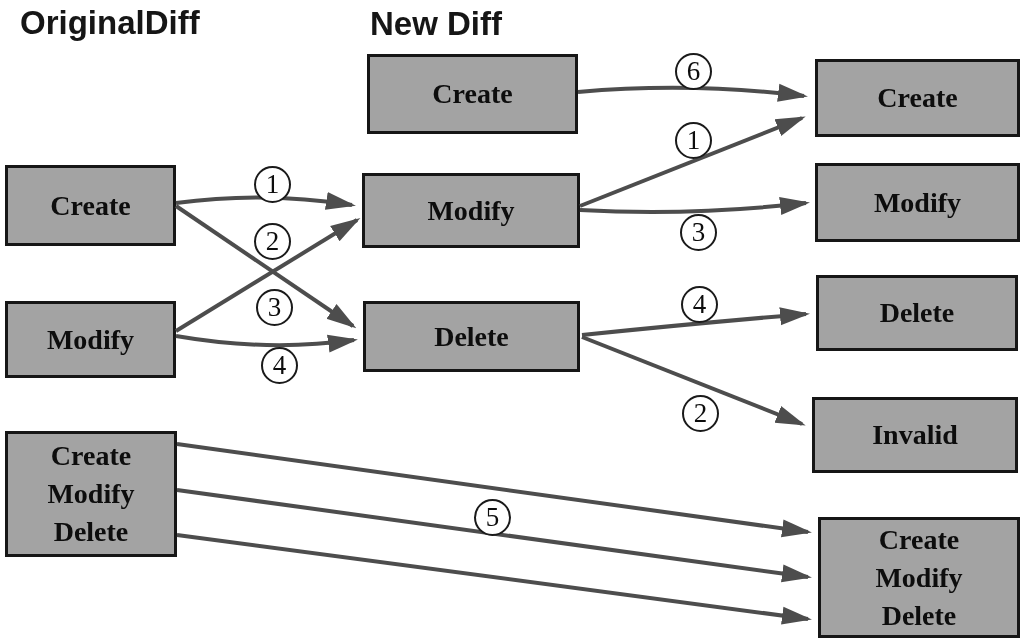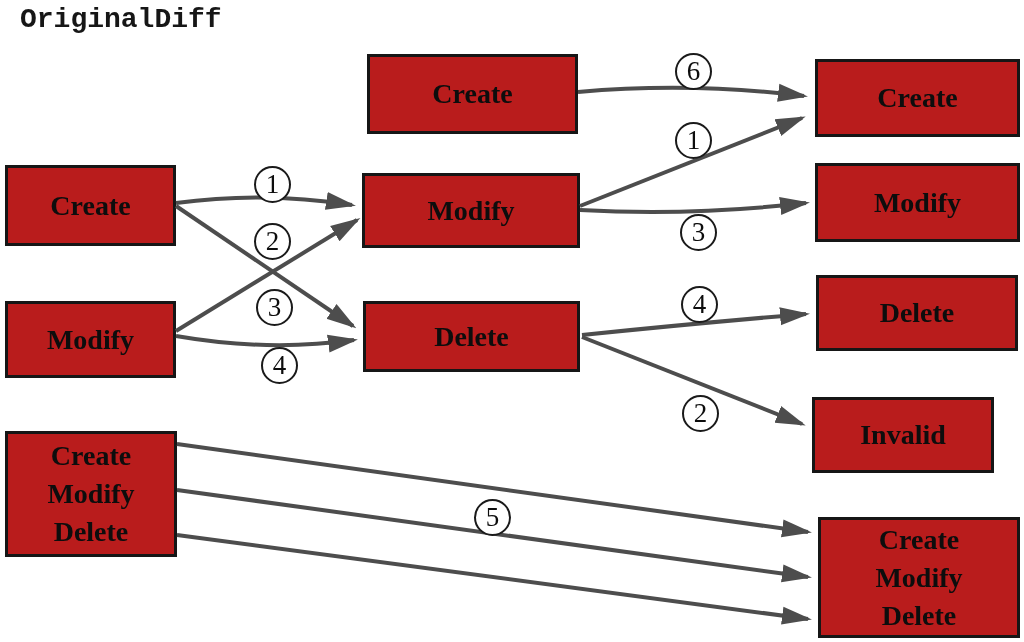--- a/index.html
+++ b/index.html
@@ -6,31 +6,31 @@
   .canvas {
     position: relative;
     width: 1024px;
     height: 642px;
     background: #ffffff;
     font-family: "Liberation Serif", serif;
     overflow: hidden;
   }
   .col-header {
     position: absolute;
-    font-family: Liberation Mono, monospace;
+    font-family: Liberation Sans, sans-serif;
     font-weight: 700;
-    font-size: 28px;
+    font-size: 33px;
     color: #161616;
     white-space: nowrap;
   }
   .node {
     position: absolute;
     box-sizing: border-box;
     border: 3px solid #161616;
-    background: #b91c1c;
+    background: #a3a3a3;
     display: flex;
     flex-direction: column;
     align-items: center;
     justify-content: center;
     text-align: right;
   }
   .node .lbl {
     font-family: "Liberation Serif", serif;
     font-weight: 700;
     font-size: 28px;
@@ -59,20 +59,21 @@
     font-size: 27px;
     color: #0d0d0d;
   }
 </style>
 </head>
 <body>
 
 <div class="canvas">
 
   <div class="col-header" style="left:20px; top:4px;">OriginalDiff</div>
+  <div class="col-header" style="left:370px; top:5px;">New Diff</div>
 
   <div class="node" style="left:5px; top:165px; width:171px; height:81px;">
     <span class="lbl">Create</span>
   </div>
   <div class="node" style="left:5px; top:301px; width:171px; height:77px;">
     <span class="lbl">Modify</span>
   </div>
   <div class="node" style="left:5px; top:431px; width:172px; height:126px;">
     <span class="lbl">Create</span>
     <span class="lbl">Modify</span>
@@ -91,21 +92,21 @@
 
   <div class="node" style="left:815px; top:59px; width:205px; height:78px;">
     <span class="lbl">Create</span>
   </div>
   <div class="node" style="left:815px; top:163px; width:205px; height:79px;">
     <span class="lbl">Modify</span>
   </div>
   <div class="node" style="left:816px; top:275px; width:202px; height:76px;">
     <span class="lbl">Delete</span>
   </div>
-  <div class="node" style="left:812px; top:397px; width:182px; height:76px;">
+  <div class="node" style="left:812px; top:397px; width:206px; height:76px;">
     <span class="lbl">Invalid</span>
   </div>
   <div class="node" style="left:818px; top:517px; width:202px; height:121px;">
     <span class="lbl">Create</span>
     <span class="lbl">Modify</span>
     <span class="lbl">Delete</span>
   </div>
 
   <svg class="arrow-layer" viewBox="0 0 1024 642">
     <defs>

